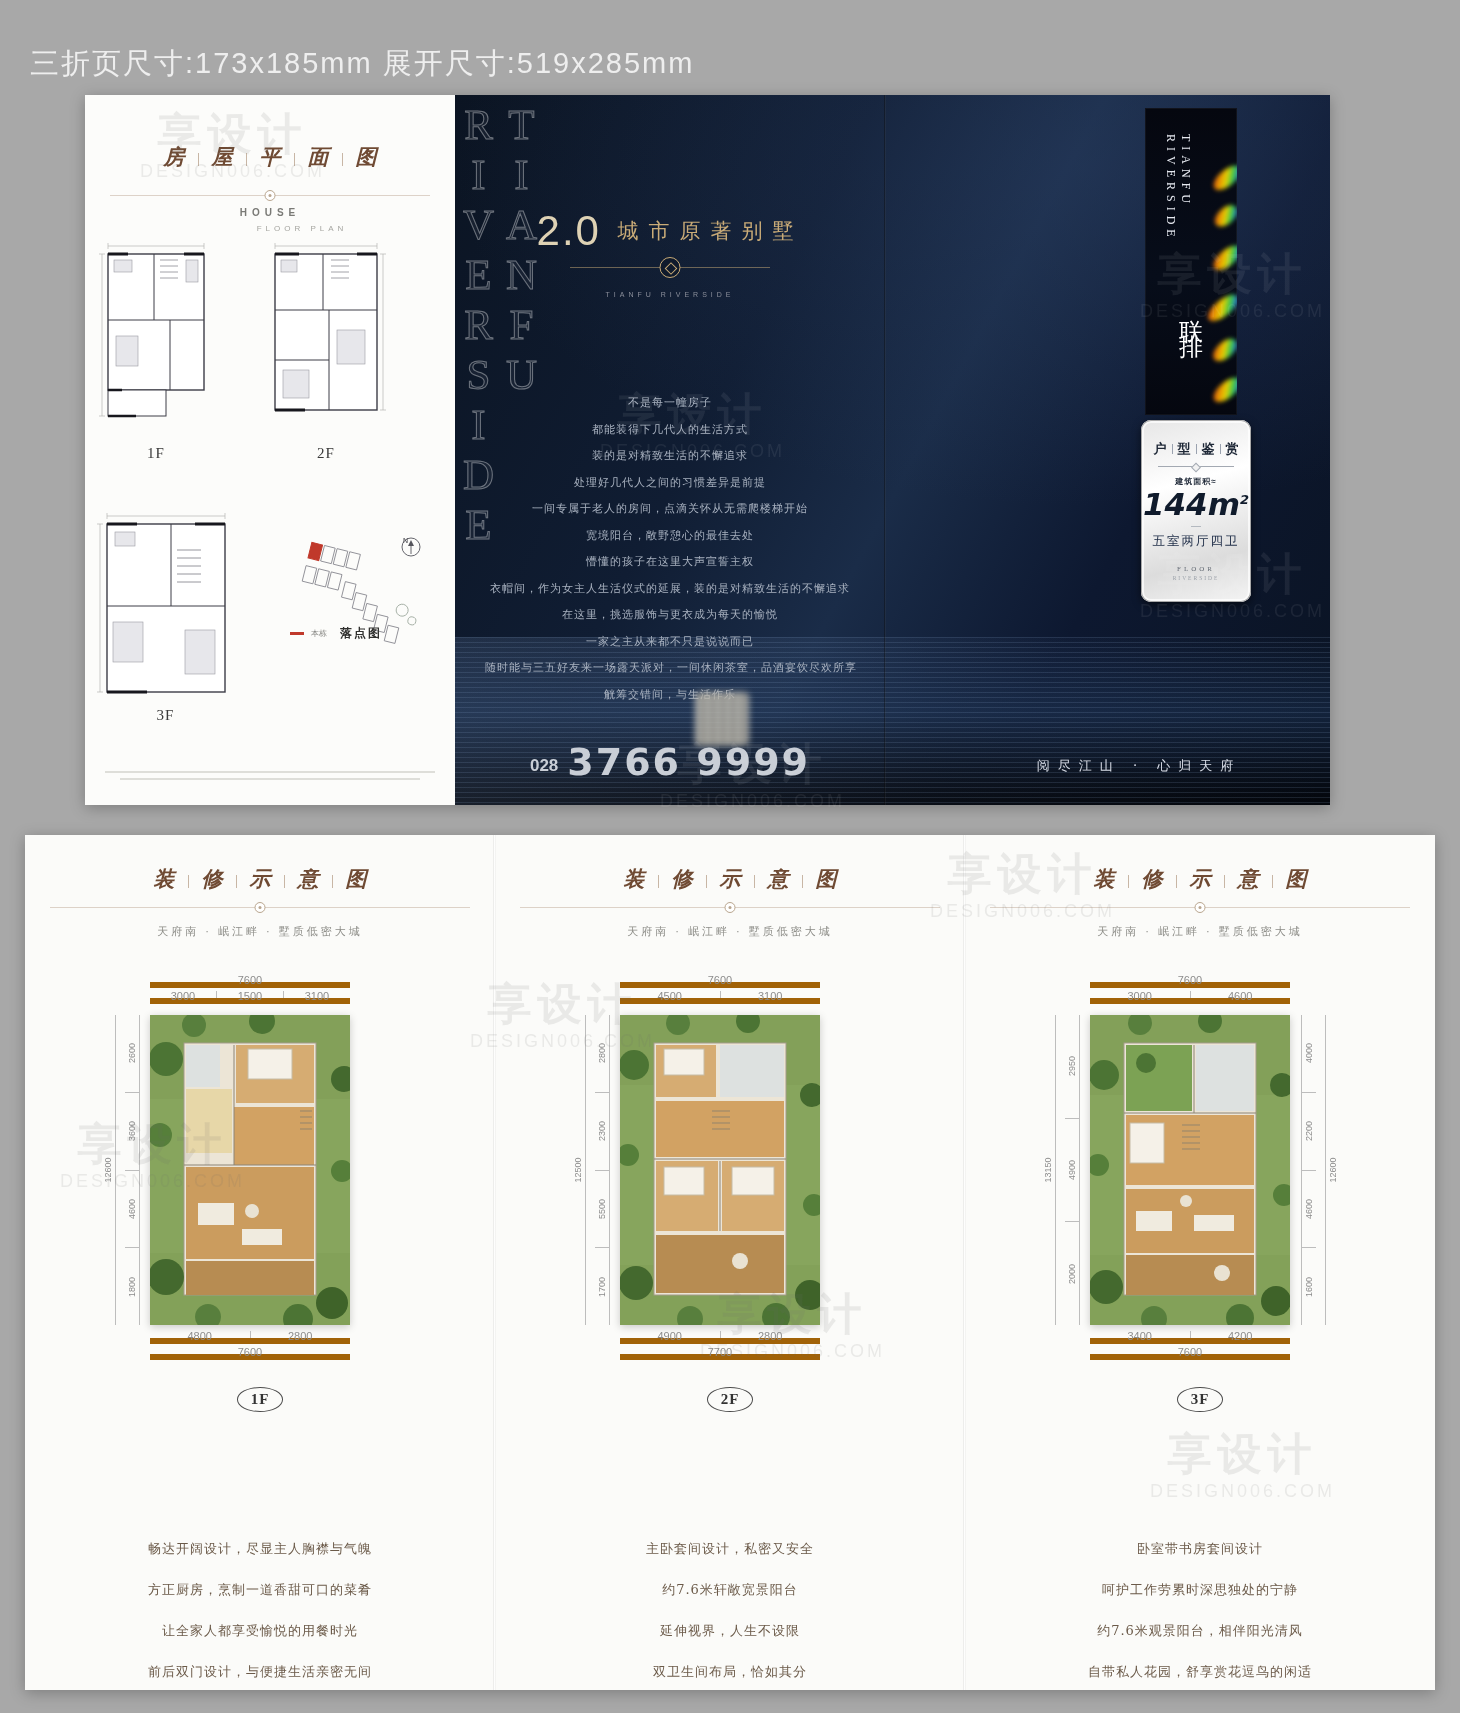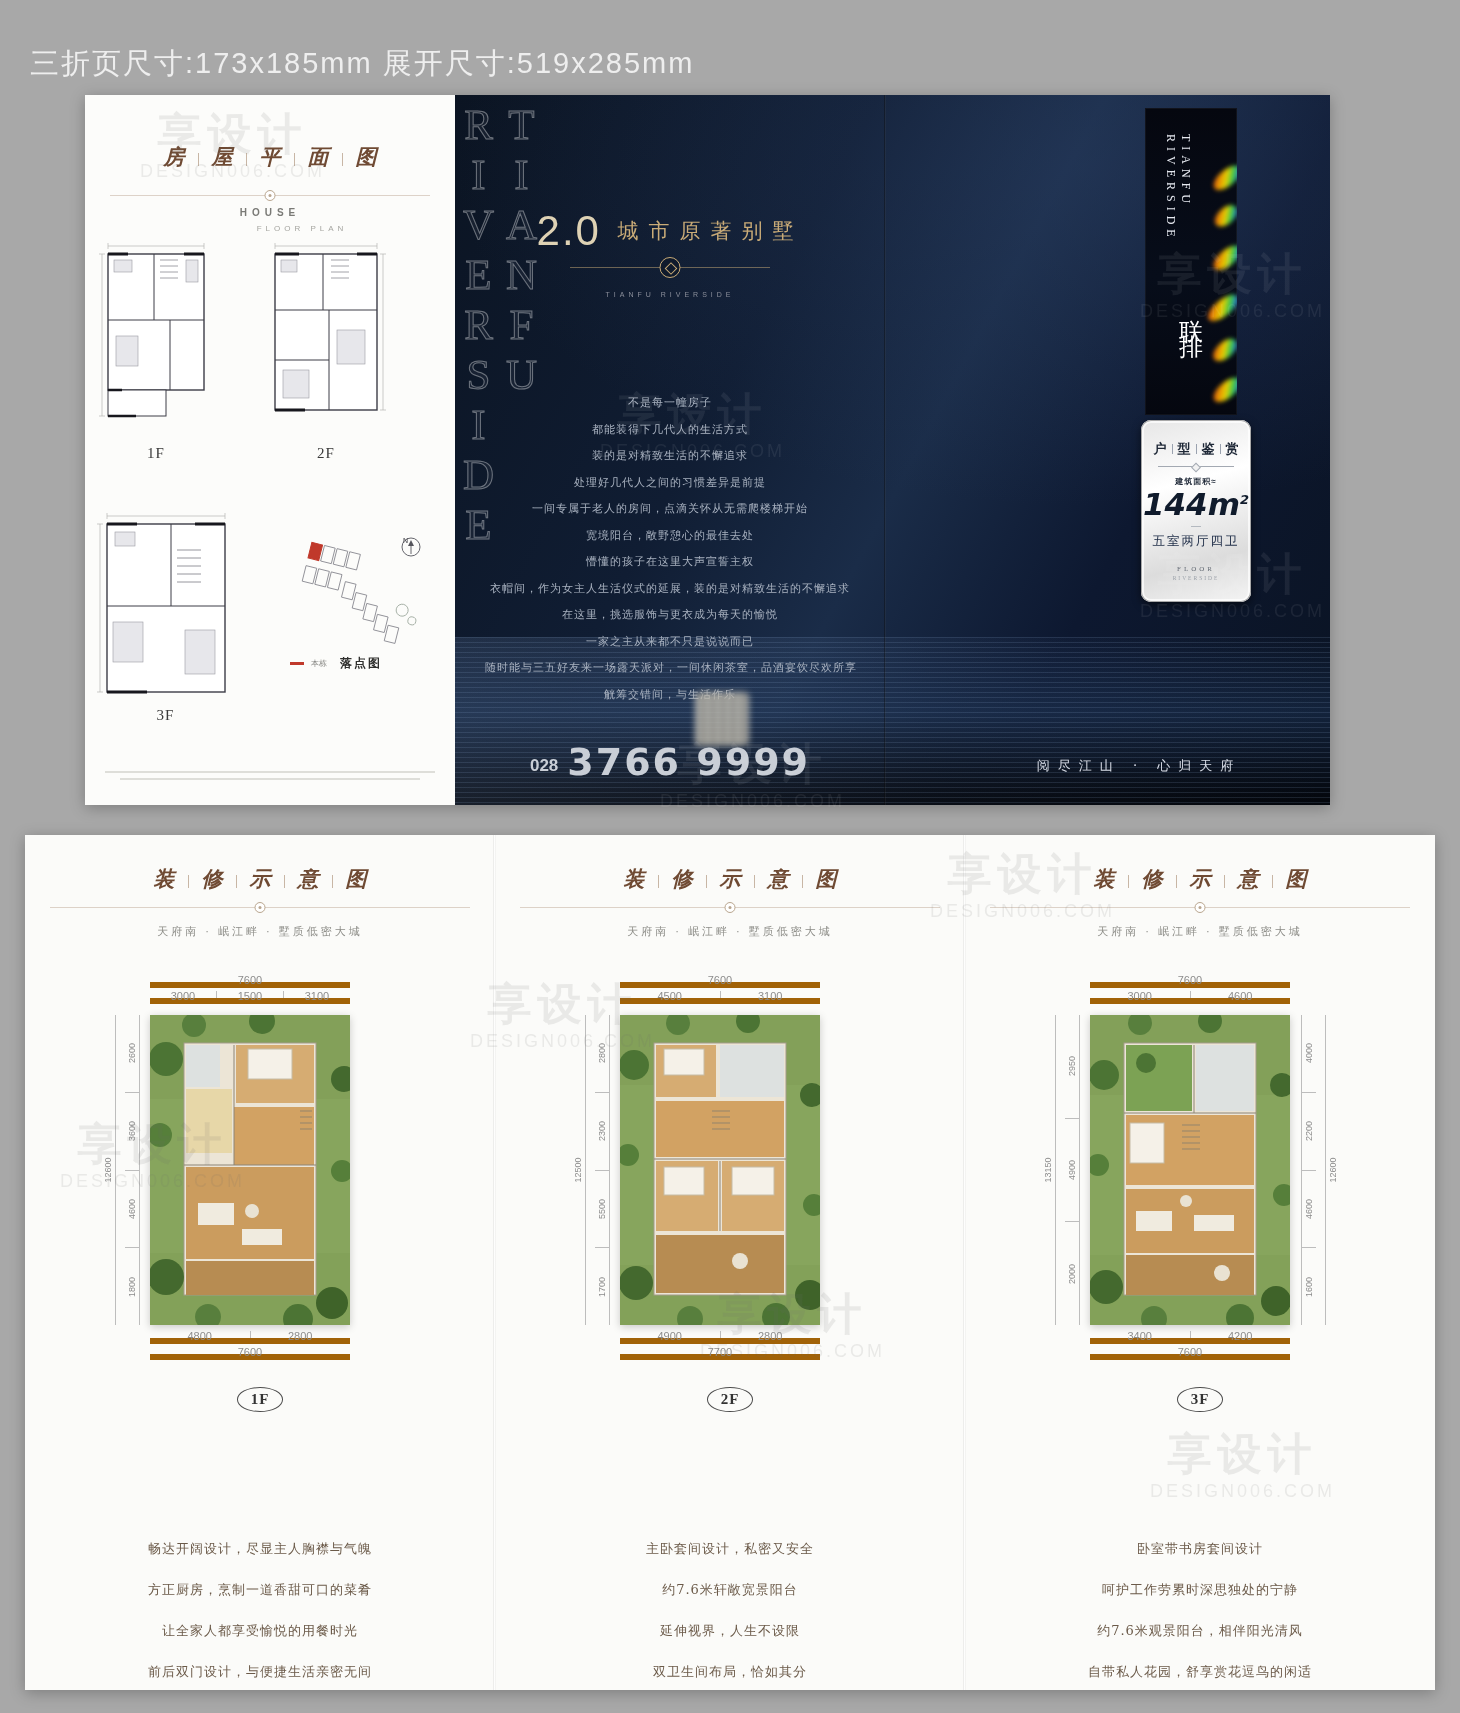--- a/index.html
+++ b/index.html
@@ -232,21 +232,21 @@
           <rect x="99" y="76" width="11" height="16" fill="none" stroke="#83838b" stroke-width="0.8"></rect>
           <rect x="112" y="84" width="11" height="16" fill="none" stroke="#83838b" stroke-width="0.8"></rect>
           <circle cx="122" cy="66" r="6" fill="none" stroke="#9aa59a" stroke-width="0.8"></circle>
           <circle cx="134" cy="74" r="4" fill="none" stroke="#9aa59a" stroke-width="0.8"></circle>
         </g>
         <circle cx="128" cy="14" r="9" fill="none" stroke="#55555c" stroke-width="0.9"></circle>
         <line x1="128" y1="21" x2="128" y2="9" stroke="#55555c" stroke-width="0.9"></line>
         <path d="M128 7l-3 6h6z" fill="#55555c"></path>
         <text x="120" y="10" font-size="7" fill="#33333a">N</text>
       </svg>
-      <div class="site-legend" style="left:205px;top:560px;">
+      <div class="site-legend" style="left:205px;top:530px;">
         <span class="sw"></span>
         <span class="lg-txt">本栋</span>
         <span class="lbl">落点图</span>
       </div>
 
       <div class="micro-line" style="left:20px;top:676px;width:330px;"></div>
       <div class="micro-line" style="left:35px;top:683px;width:300px;"></div>
     </div>
 
     <div class="dark-section">

